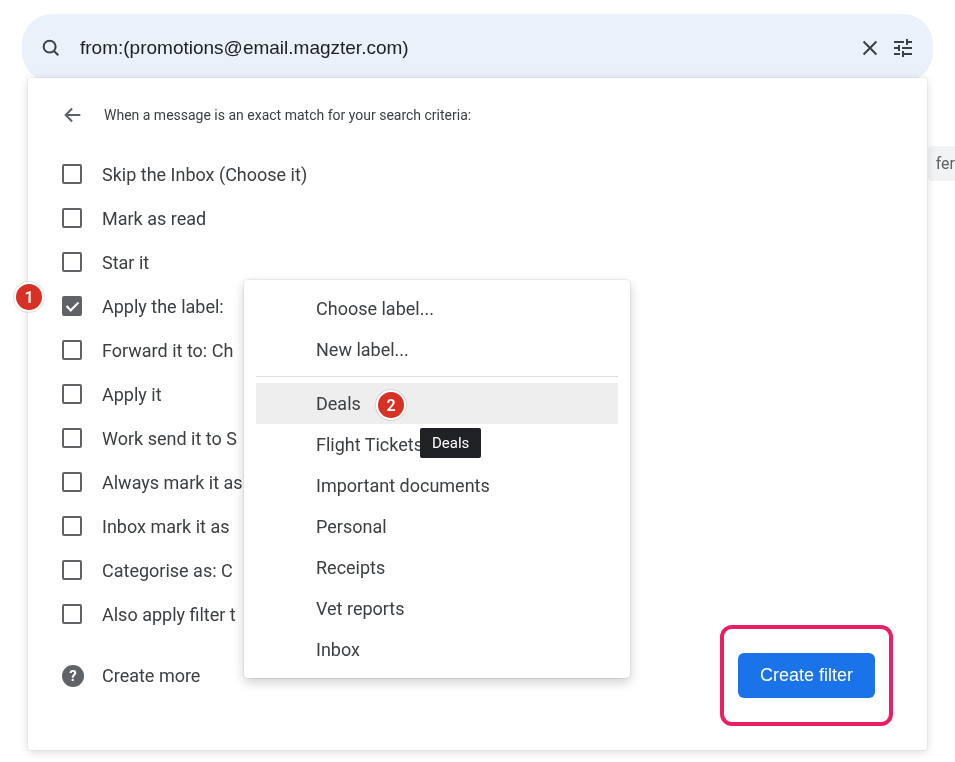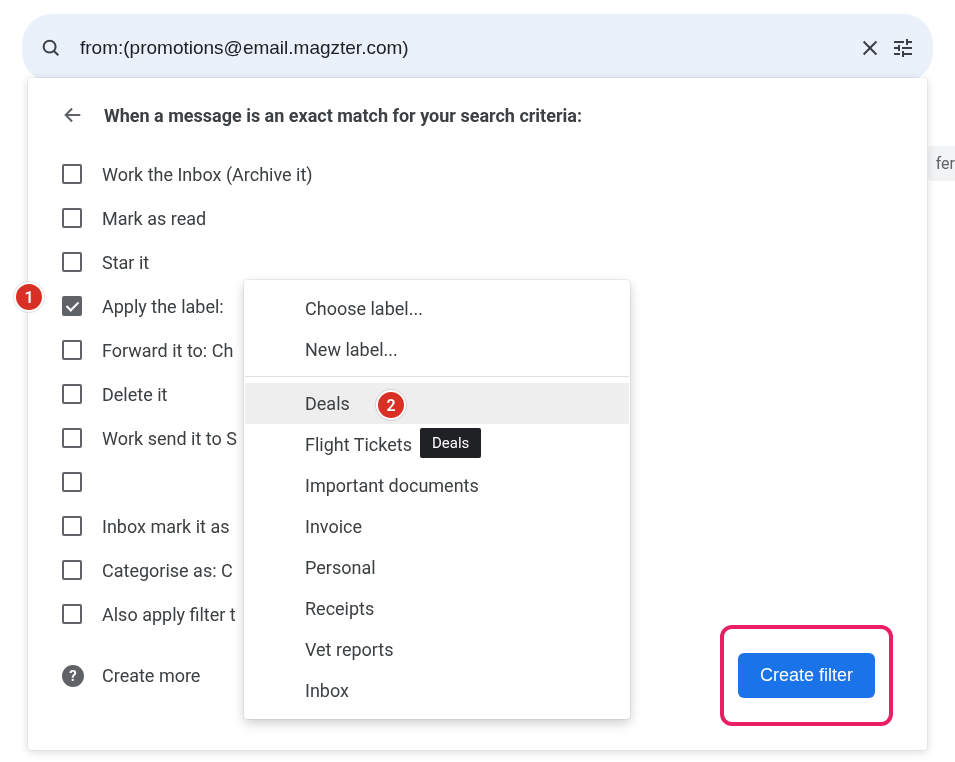--- a/index.html
+++ b/index.html
@@ -78,23 +78,22 @@
     margin-bottom: 26px;
   }
   .back-arrow {
     color: #5f6368;
     cursor: pointer;
     display: flex;
     align-items: center;
     margin-right: 20px;
   }
   .header-text {
-    font-size: 18px;
-    color: #3c4043;
-    font-weight: bold;
+    font-size: 14px;
+    color: #3c4043;
   }
 
   .option-row {
     display: flex;
     align-items: center;
     height: 44px;
     font-size: 18px;
     color: #3c4043;
   }
   .checkbox {
@@ -173,21 +172,21 @@
 
   
   .dropdown {
     position: absolute;
     top: 280px;
     left: 244px;
     width: 386px;
     background: #fff;
     box-shadow: 0 4px 12px rgba(0,0,0,0.2), 0 0 0 1px rgba(0,0,0,0.05);
     border-radius: 4px;
-    padding: 8px 1px;
+    padding: 8px 12px;
     z-index: 100;
   }
   .dropdown-item {
     padding: 10px 60px;
     font-size: 18px;
     color: #3c4043;
     cursor: pointer;
   }
   .dropdown-item.hover {
     background: #eeeeee;
@@ -263,49 +262,50 @@
       <svg width="22" height="22" viewBox="0 0 24 24" fill="none" stroke="currentColor" stroke-width="2.2">
           <line x1="20" y1="12" x2="4" y2="12"></line>
           <polyline points="11 5 4 12 11 19"></polyline>
         </svg>
     </span>
     <span class="header-text">When a message is an exact match for your search criteria:</span>
   </div>
 
   <div class="option-row">
     <span class="checkbox"></span>
-    <span>Work the Inbox (Archive it)</span>
+    <span>Skip the Inbox (Choose it)</span>
   </div>
   <div class="option-row">
     <span class="checkbox"></span>
     <span>Mark as read</span>
   </div>
   <div class="option-row">
     <span class="checkbox"></span>
     <span>Star it</span>
   </div>
   <div class="option-row">
     <span class="checkbox checked"></span>
     <span>Apply the label:</span>
   </div>
   <div class="option-row">
     <span class="checkbox"></span>
     <span>Forward it to:  Ch</span>
     <span class="forward-link">ess</span>
   </div>
   <div class="option-row">
     <span class="checkbox"></span>
-    <span>Delete it</span>
+    <span>Apply it</span>
   </div>
   <div class="option-row">
     <span class="checkbox"></span>
     <span>Work send it to S</span>
   </div>
   <div class="option-row">
     <span class="checkbox"></span>
+    <span>Always mark it as</span>
   </div>
   <div class="option-row">
     <span class="checkbox"></span>
     <span>Inbox mark it as</span>
   </div>
   <div class="option-row">
     <span class="checkbox"></span>
     <span>Categorise as:  C</span>
   </div>
   <div class="option-row">
@@ -322,21 +322,20 @@
   </div>
 </div>
 
 <div class="dropdown">
   <div class="dropdown-item">Choose label...</div>
   <div class="dropdown-item">New label...</div>
   <div class="dropdown-divider"></div>
   <div class="dropdown-item hover">Deals</div>
   <div class="dropdown-item">Flight Tickets</div>
   <div class="dropdown-item">Important documents</div>
-  <div class="dropdown-item">Invoice</div>
   <div class="dropdown-item">Personal</div>
   <div class="dropdown-item">Receipts</div>
   <div class="dropdown-item">Vet reports</div>
   <div class="dropdown-item">Inbox</div>
 </div>
 
 <div class="tooltip">Deals</div>
 
 <div class="callout callout-1">1</div>
 <div class="callout callout-2">2</div>

